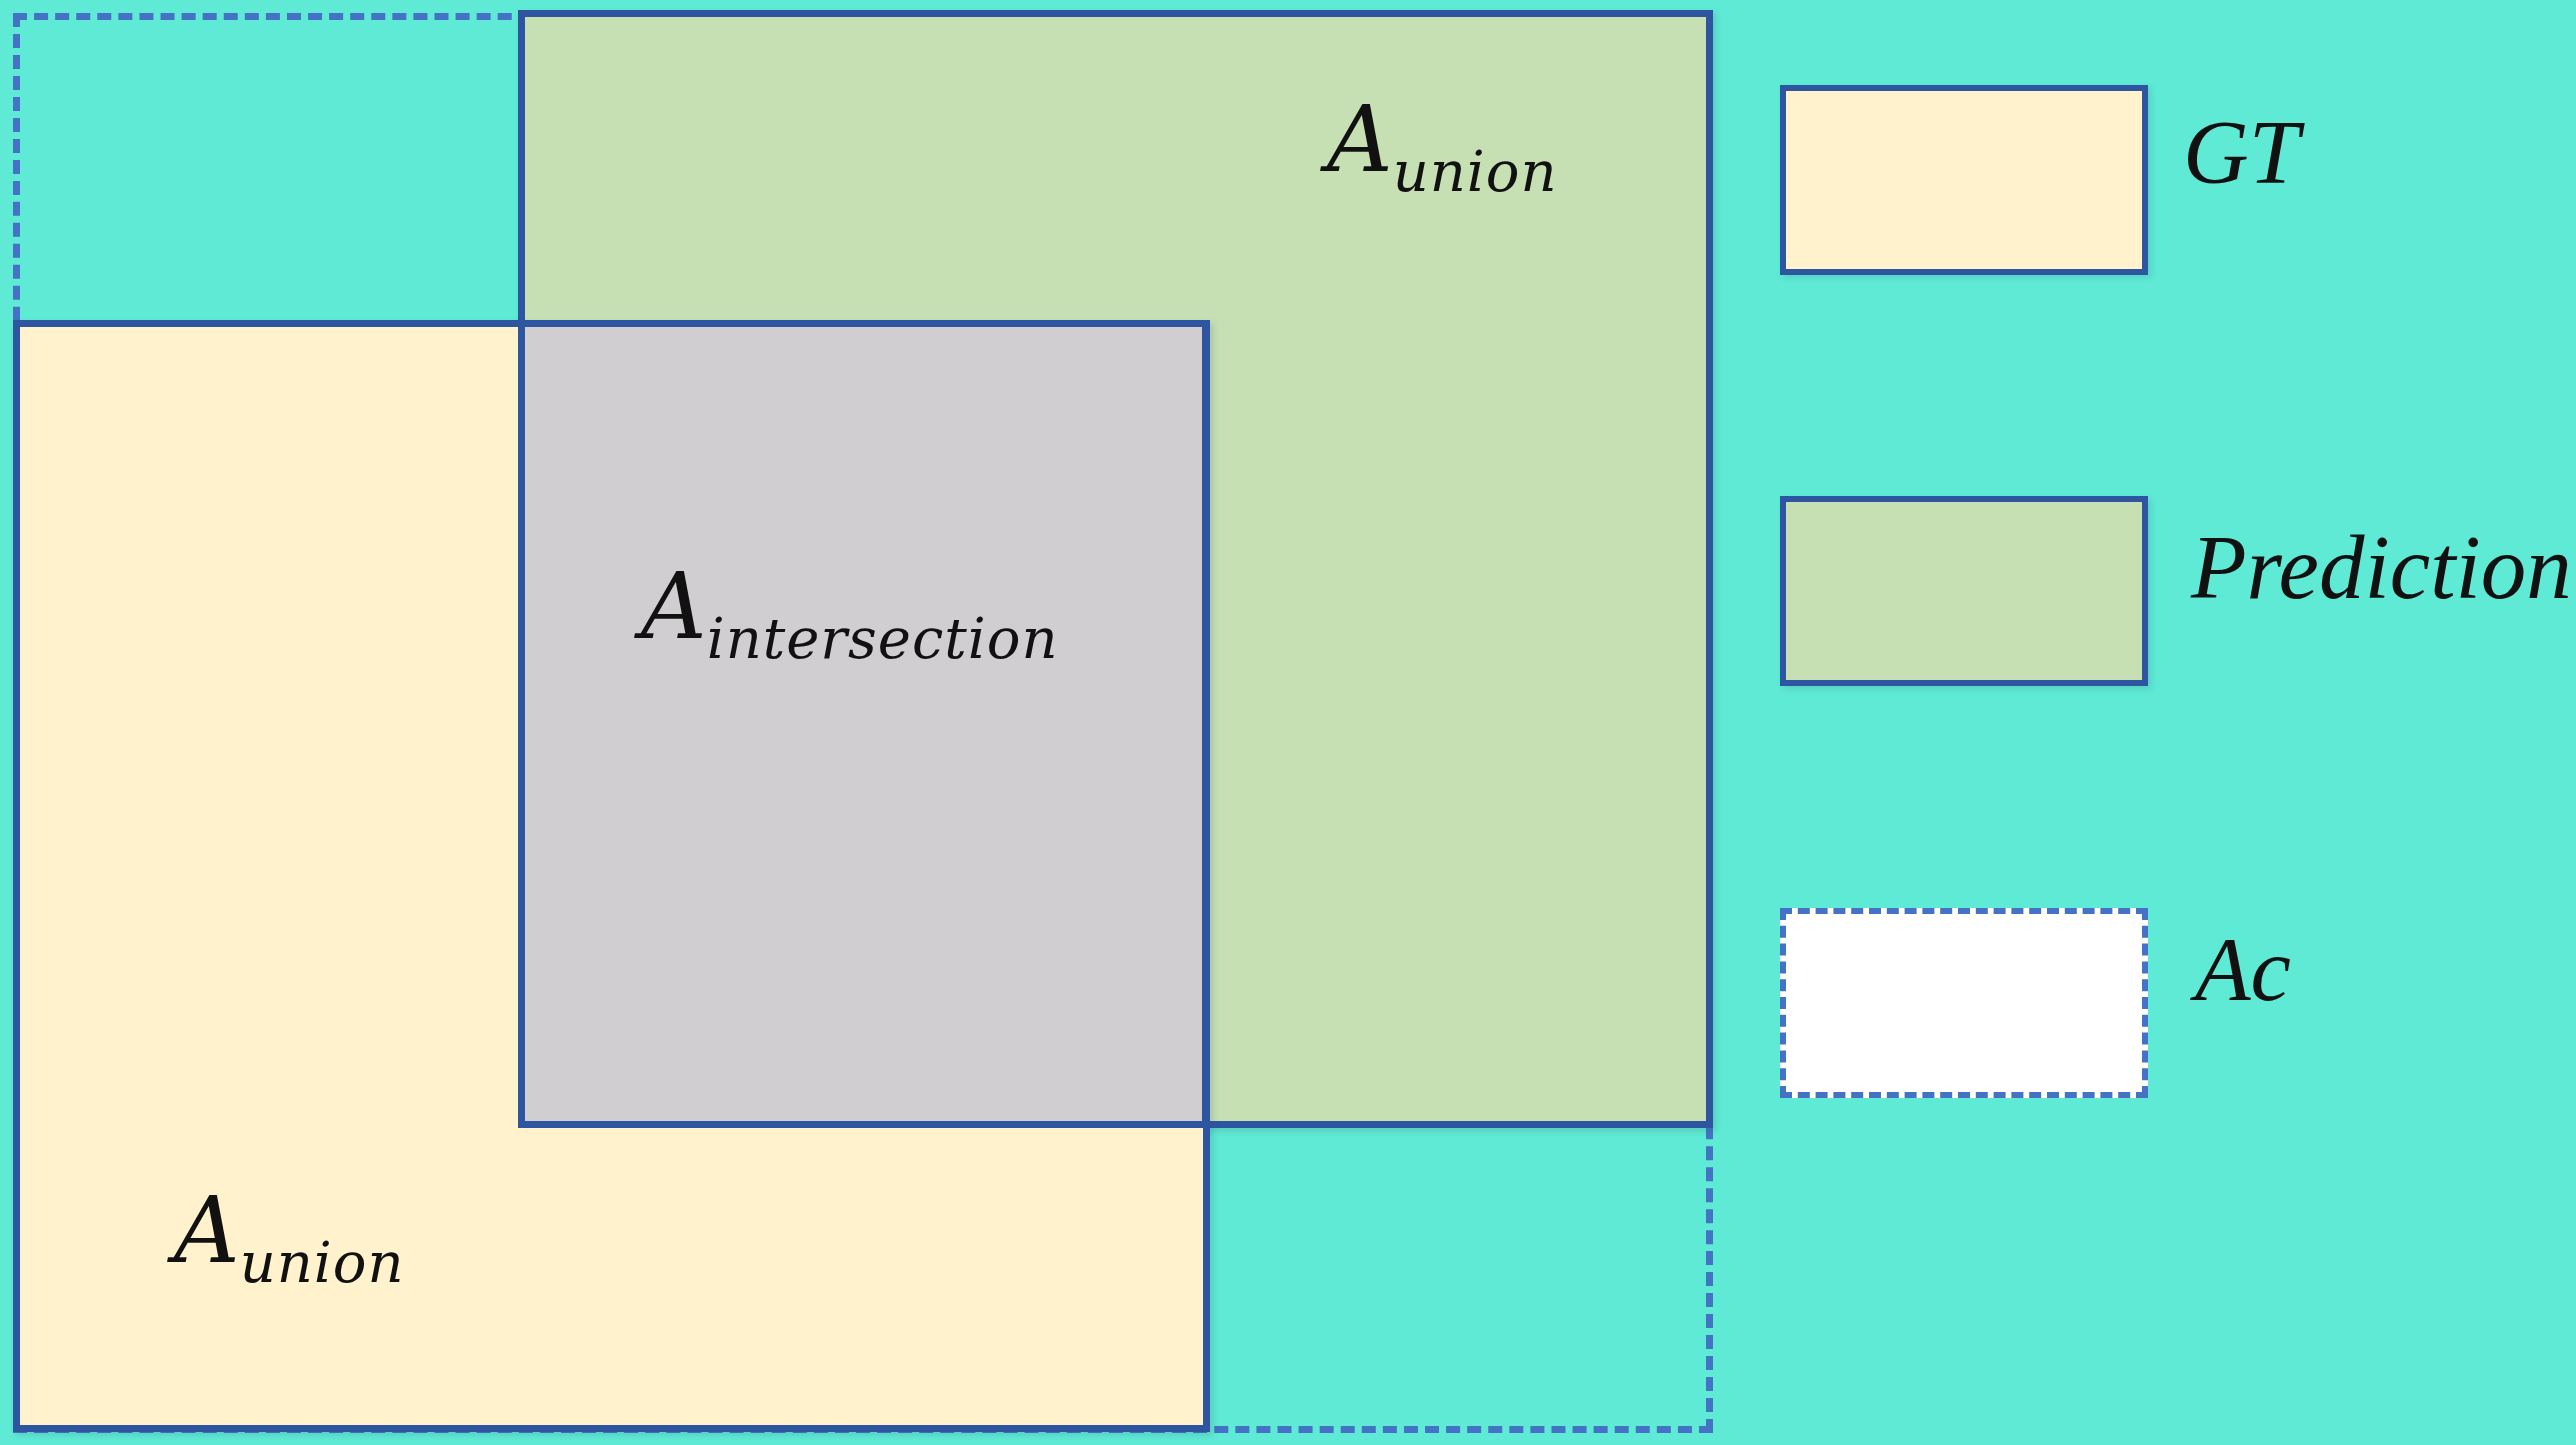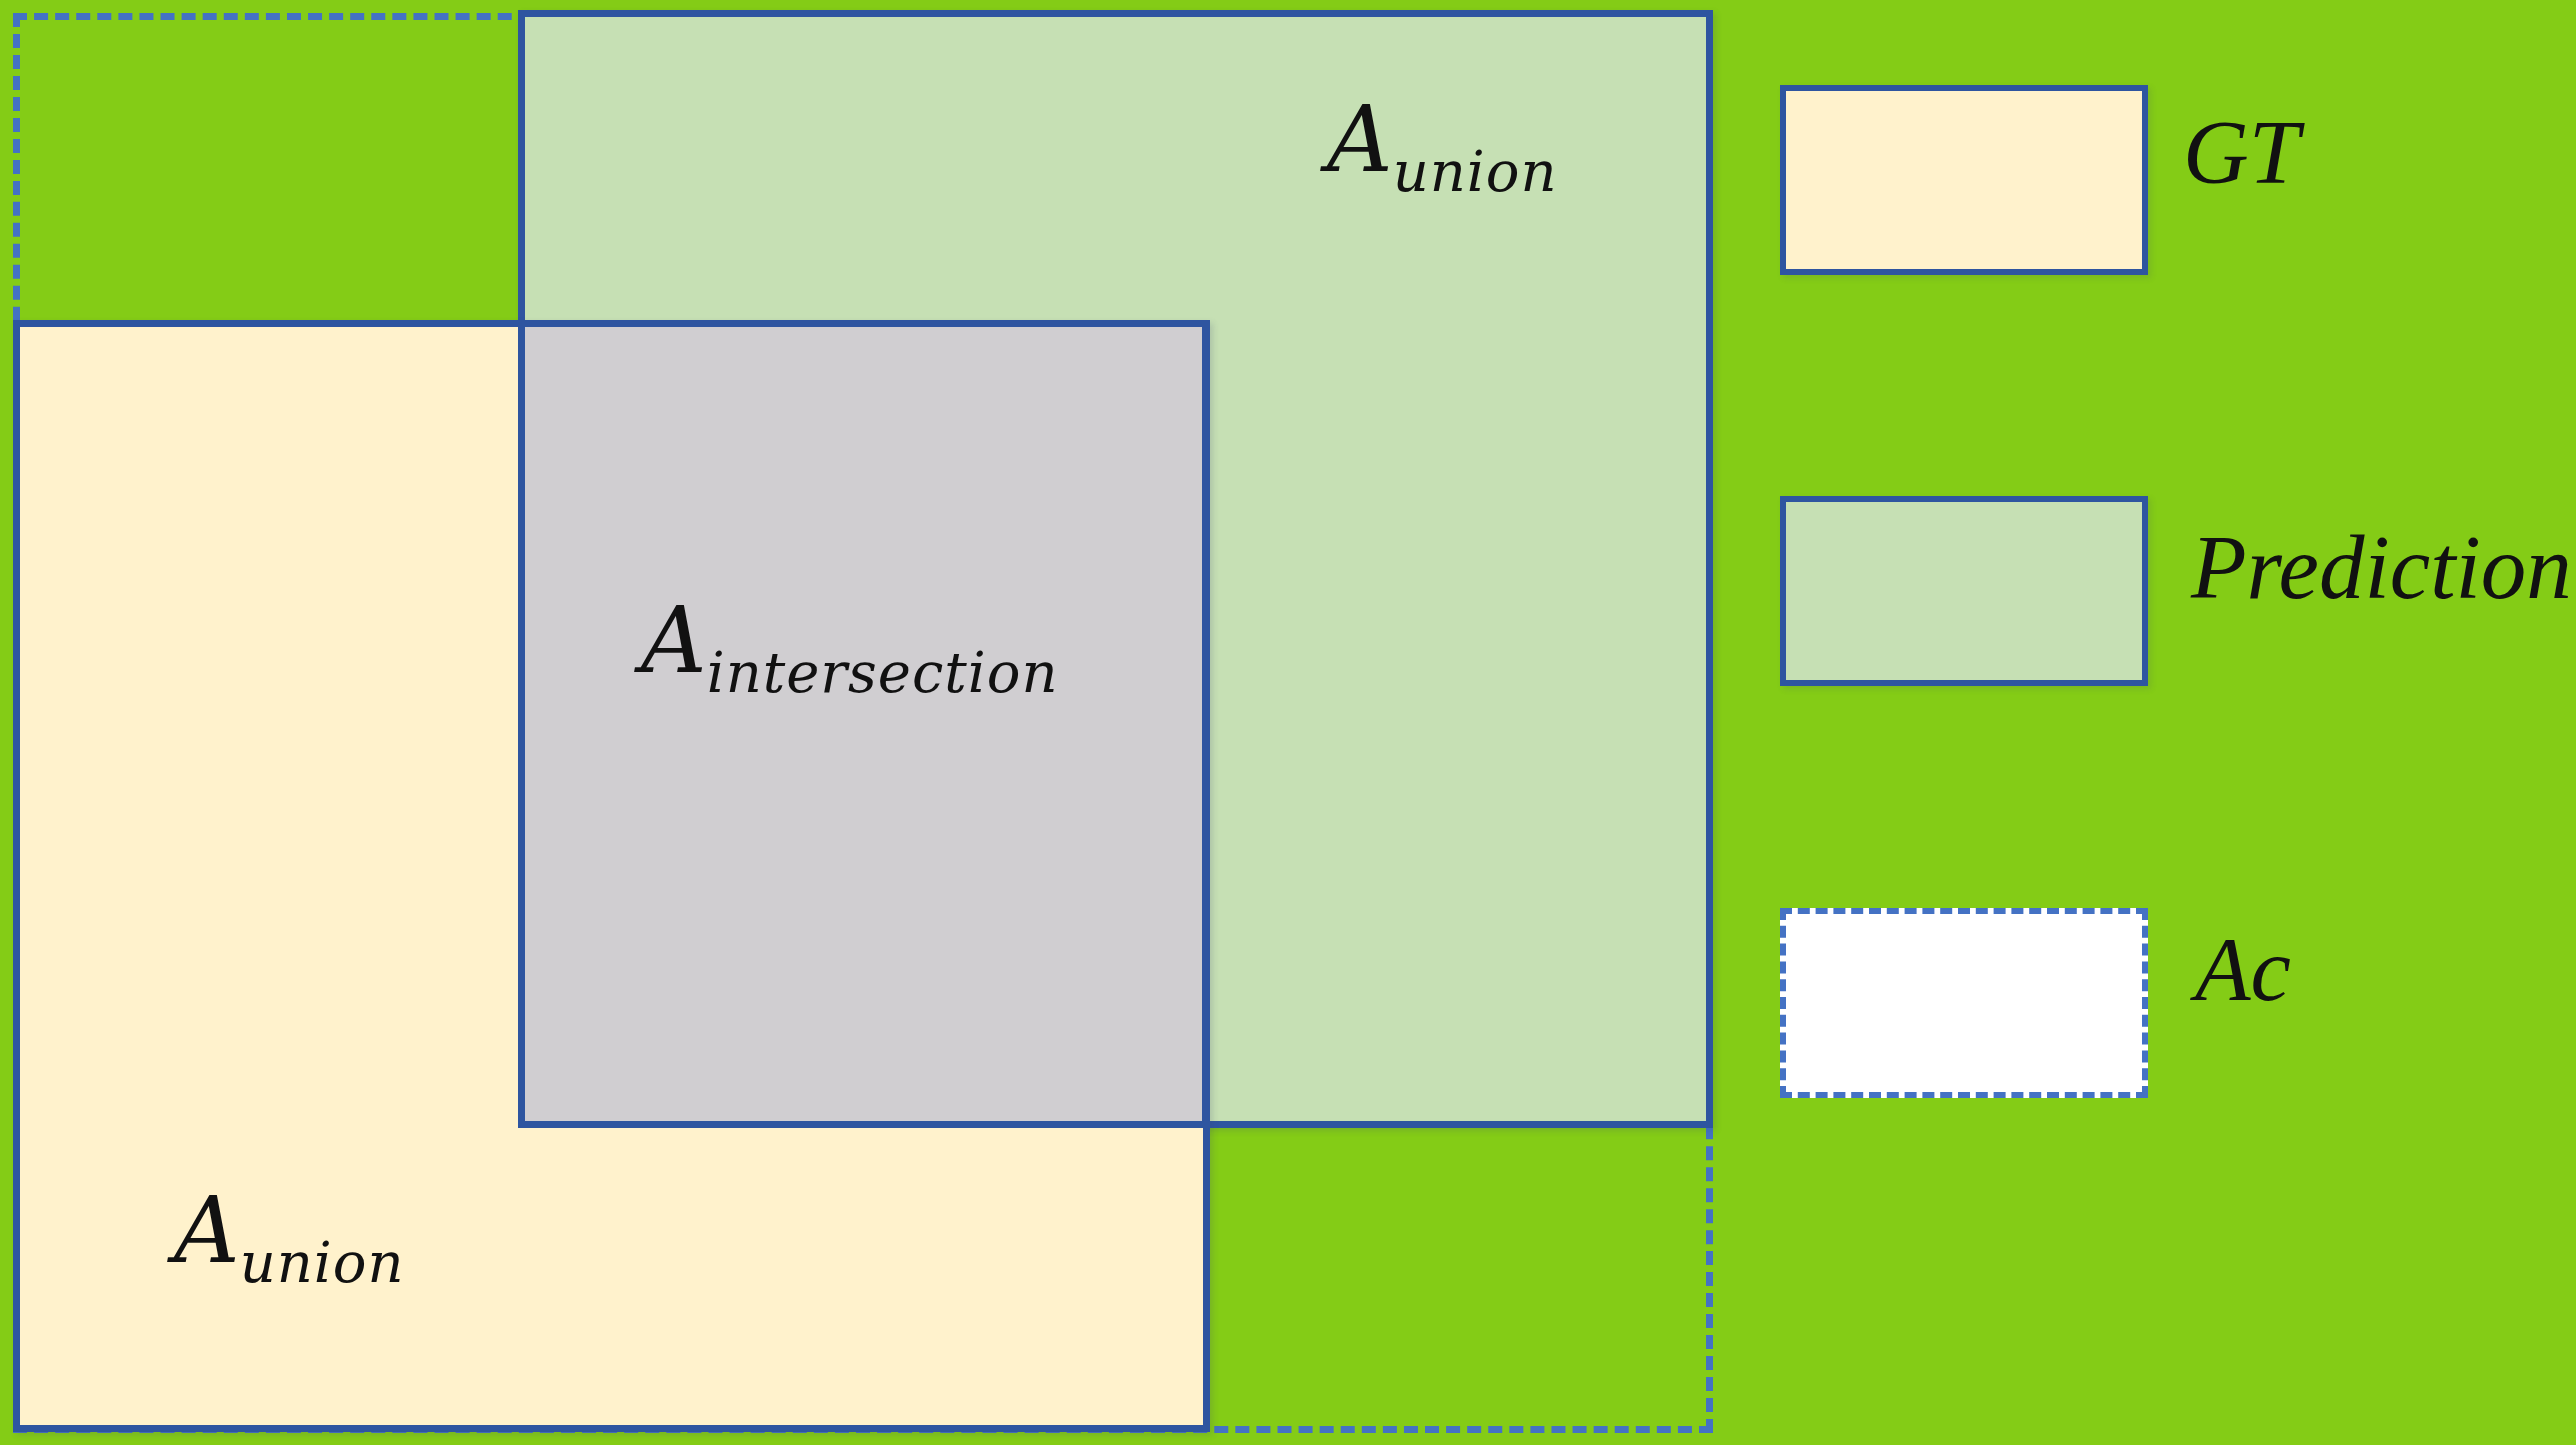--- a/index.html
+++ b/index.html
@@ -1,20 +1,20 @@
 <!DOCTYPE html>
 <html><head>
 <meta charset="utf-8">
 <style>
   html, body { margin: 0; padding: 0; background: #ffffff; }
   #stage {
     position: relative;
     width: 2576px;
     height: 1446px;
-    background: #84cc16;
+    background: #5eead4;
     overflow: hidden;
     font-family: "Liberation Sans", sans-serif;
   }
   .rect { position: absolute; box-sizing: border-box; }
 
   
   #ac-box {
     left: 13px; top: 13px; width: 1700px; height: 1420px;
     border: 7px dashed #4472c4;
     z-index: 1;
@@ -44,21 +44,21 @@
     color: #111;
     font-family: "DejaVu Serif", "Liberation Serif", serif;
     font-style: italic;
     line-height: 1;
     white-space: nowrap;
   }
   .math-label .base { font-size: 91px; }
   .math-label .sub  { font-size: 56px; vertical-align: -0.35em; letter-spacing: 1px; }
 
   #label-prediction-union   { left: 1327px; top: 94px;  }
-  #label-intersection       { left: 641px;  top: 595px; }
+  #label-intersection       { left: 641px;  top: 561px; }
   #label-gt-union           { left: 174px;  top: 1185px;}
 
   
   .legend-swatch {
     position: absolute;
     box-sizing: border-box;
     left: 1780px;
     width: 368px; height: 190px;
     z-index: 2;
   }

